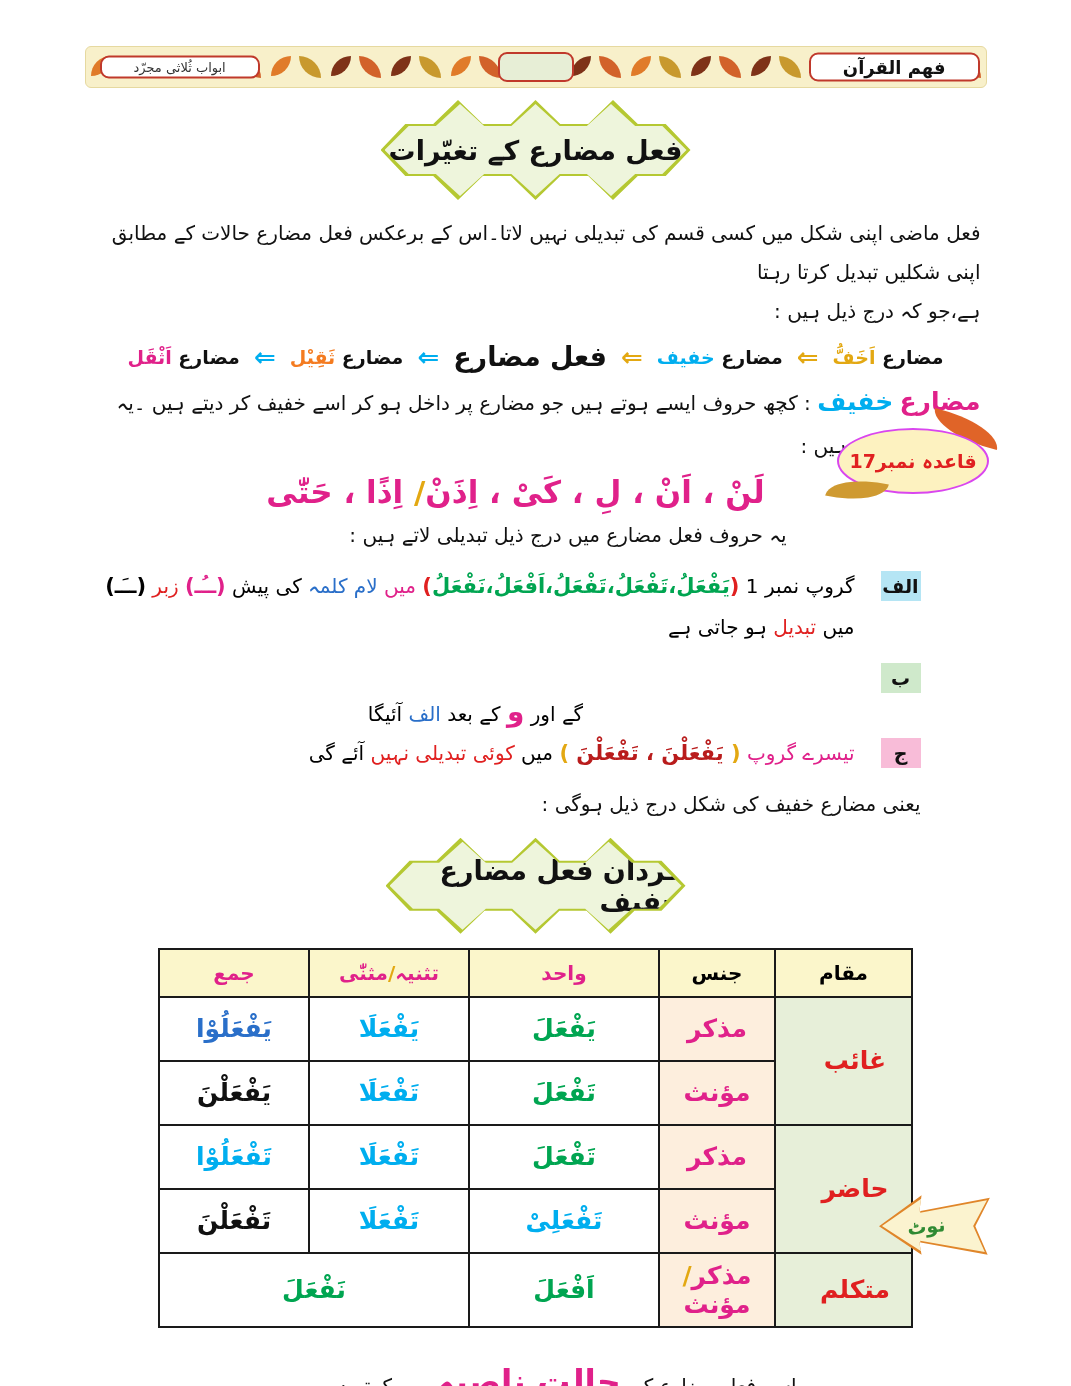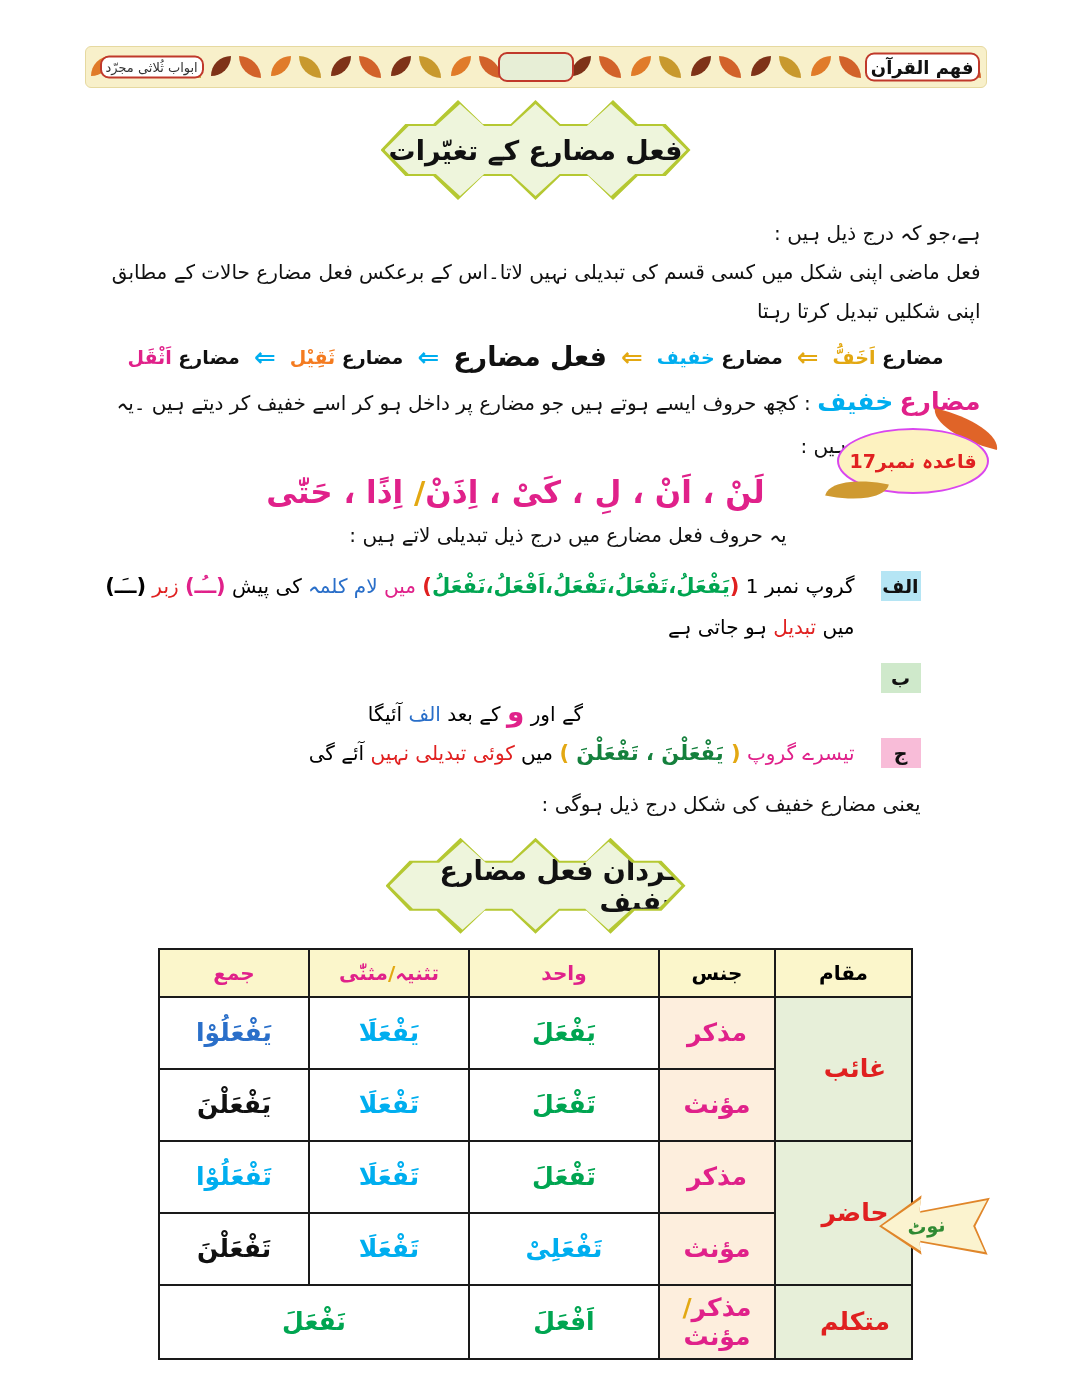--- a/index.html
+++ b/index.html
@@ -13,21 +13,21 @@
   .band .orns { display:flex; gap:4px; }
   .orn { position:relative; width:56px; height:28px; flex:0 0 auto; }
   .orn::before { content:""; position:absolute; right:3px; top:3px; width:22px; height:22px;
                  background:#d2622a; border-radius:0 100% 0 100%; }
   .orn::after  { content:""; position:absolute; left:3px; top:3px; width:20px; height:20px;
                  background:#7e3218; border-radius:100% 0 100% 0; }
   .orn:nth-child(even)::before { background:#c8992e; }
   .orn:nth-child(3n)::after { background:#e07b2a; }
 
   .band .pill { position:absolute; top:50%; transform:translateY(-50%); background:#fff; border:2px solid #c0392b;
-                border-radius:9px; padding:2px 4px; font-weight:bold; white-space:nowrap; z-index:2; }
+                border-radius:9px; padding:2px 32px; font-weight:bold; white-space:nowrap; z-index:2; }
   .pill.right { right:6px; font-size:18px; color:#111; }
   .pill.left  { left:14px; font-size:13px; color:#333; font-weight:normal; }
   .band .center-pill { position:absolute; top:50%; left:50%; transform:translate(-50%,-50%); width:76px; height:30px;
                 background:#e7eed6; border:2px solid #c0392b; border-radius:9px; z-index:2; }
 
   
   .starwrap { display:flex; justify-content:center; }
   .star { position:relative; width:310px; height:100px;
     background:#b5c832;
     clip-path:polygon(0% 50%,8% 24%,17% 24%,25% 0%,33% 24%,42% 24%,50% 0%,58% 24%,67% 24%,75% 0%,83% 24%,92% 24%,100% 50%,92% 76%,83% 76%,75% 100%,67% 76%,58% 76%,50% 100%,42% 76%,33% 76%,25% 100%,17% 76%,8% 76%); }
@@ -37,21 +37,21 @@
 
   
   .urdu { font-size:20px; color:#111; line-height:1.95; }
   .intro { margin:14px 6px 4px 6px; text-align:right; }
   .seq { display:flex; justify-content:center; align-items:center; gap:14px; margin:10px 0 6px 0; font-weight:bold; }
   .seq .w { font-size:19px; color:#111; white-space:nowrap; }
   .seq .big { font-size:27px; }
   .seq .arrow { font-size:26px; font-weight:bold; }
   .c-magenta { color:#e0218a; } .c-cyan { color:#00aeef; } .c-blue { color:#2a6fc9; }
   .c-green { color:#00a551; } .c-red { color:#e02020; } .c-orange { color:#f47b20; }
-  .c-gold { color:#e3a812; } .c-purple { color:#15803d; } .c-black { color:#111; }
+  .c-gold { color:#e3a812; } .c-purple { color:#b91c1c; } .c-black { color:#111; }
 
   .defline { margin:2px 6px; text-align:right; }
   .defline .term { font-size:25px; font-weight:bold; }
   .particles { text-align:center; font-size:31px; font-weight:bold; margin:8px 40px 2px 0; }
 
   .qaida { position:absolute; right:78px; top:424px; width:160px; height:74px; z-index:3; }
   .qaida .oval { position:absolute; inset:4px; background:#fdf2c0; border:2px solid #d946ef; border-radius:50%;
                  display:flex; align-items:center; justify-content:center; }
   .qaida .oval span { color:#e02020; font-weight:bold; font-size:19px; }
   .qaida::before { content:""; position:absolute; right:-8px; top:-8px; width:70px; height:26px; background:#e06428; border-radius:0 100% 0 100%; transform:rotate(14deg); }
@@ -65,21 +65,21 @@
   .m-alif { background:#b5e5f4; } .m-ba { background:#cfe9cb; } .m-jeem { background:#f8bcd8; }
   .gtext { font-size:20px; line-height:2.0; }
   .gtext .vb { font-weight:bold; font-size:21px; }
   .gline2 { text-align:center; font-size:20px; margin:2px 120px 0 0; }
   .gline2 .waw { font-size:28px; font-weight:bold; }
 
   
   table.gardan { border-collapse:collapse; margin:14px auto 0 auto; table-layout:fixed; }
   table.gardan th, table.gardan td { border:2.5px solid #1a1a1a; text-align:center; vertical-align:middle; }
   table.gardan th { background:#fbf6cb; height:48px; font-size:20px; font-weight:bold; }
-  table.gardan td { height:72px; font-size:25px; font-weight:bold; background:#fff; }
+  table.gardan td { height:64px; font-size:25px; font-weight:bold; background:#fff; }
   td.maqam { background:#e7efd9 !important; color:#e02020; font-size:21px;padding-left:23px; }
   td.jins  { background:#fdeedd !important; color:#e0218a; font-size:19px; }
   .col-maqam{ width:137px; } .col-jins{ width:116px; } .col-wahid{ width:190px; } .col-tasnia{ width:160px; } .col-jama{ width:150px; }
 
   
   .note-badge { position:absolute; right:80px; top:1194px; width:112px; height:62px; z-index:3;
     background:#e0862a;
     clip-path:polygon(0% 52%,38% 2%,36% 28%,99% 6%,86% 52%,97% 98%,36% 78%,38% 98%); }
   .note-badge .inner { position:absolute; inset:3px; background:#fbf3cf; display:flex; align-items:center; justify-content:center;
     clip-path:polygon(0% 52%,38% 2%,36% 28%,99% 6%,86% 52%,97% 98%,36% 78%,38% 98%); }
@@ -119,22 +119,22 @@
 
     <div class="starwrap" style="margin-top:12px;">
       <div class="star">
         <div class="inner">
             <span>فعل مضارع کے تغیّرات</span>
           </div>
       </div>
     </div>
 
     <div class="urdu intro">
+      <div>فعل ماضی اپنی شکل میں کسی قسم کی تبدیلی نہیں لاتا۔اس کے برعکس فعل مضارع حالات کے مطابق اپنی شکلیں تبدیل کرتا رہتا</div>
       <div>ہے،جو کہ درج ذیل ہیں :</div>
-      <div>فعل ماضی اپنی شکل میں کسی قسم کی تبدیلی نہیں لاتا۔اس کے برعکس فعل مضارع حالات کے مطابق اپنی شکلیں تبدیل کرتا رہتا</div>
     </div>
 
     <div class="seq">
       <span class="w"><span>مضارع</span> <span class="c-gold">اَخَفُّ</span></span>
       <span class="arrow c-gold">⇐</span>
       <span class="w"><span>مضارع</span> <span class="c-cyan">خفیف</span></span>
       <span class="arrow c-gold">⇐</span>
       <span class="w big">فعل مضارع</span>
       <span class="arrow c-cyan">⇐</span>
       <span class="w"><span>مضارع</span> <span class="c-orange">ثَقِیْل</span></span>

